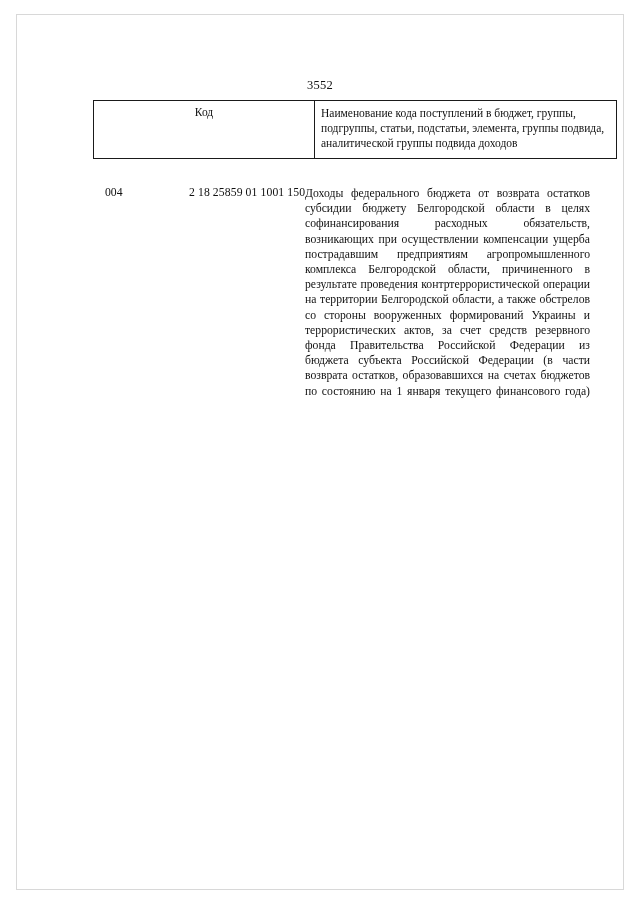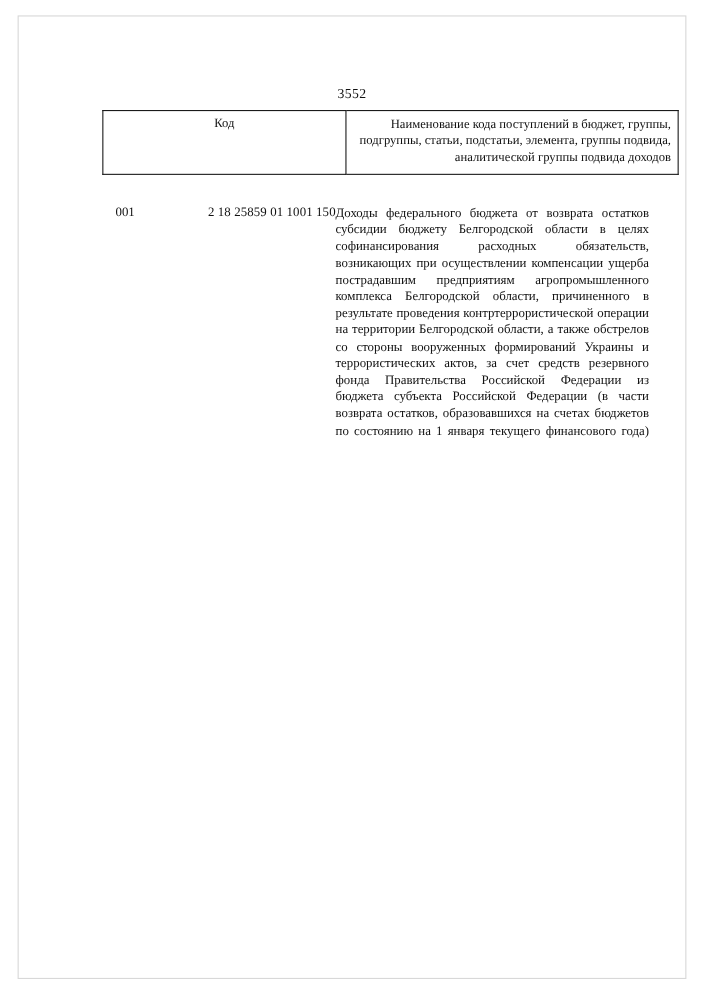--- a/index.html
+++ b/index.html
@@ -62,21 +62,21 @@
     padding: 5px 6px 6px 6px;
   }
   .col-code {
     width: 208px;
     text-align: center;
     font-size: 11.5px;
     margin-top: 44px;
   }
   .col-name {
     width: 289px;
-    text-align: right;
+    text-align: left;
     font-size: 11.5px;
     line-height: 1.32;
   }
 
   
   .record {
     position: absolute;
     left: 93px;
     top: 186px;
     width: 497px;
@@ -128,19 +128,19 @@
     <tbody>
       <tr>
         <td class="col-code">Код</td>
         <td class="col-name">Наименование кода поступлений в бюджет, группы, подгруппы, статьи, подстатьи, элемента, группы подвида, аналитической группы подвида доходов</td>
       </tr>
     </tbody>
   </table>
 
   <div class="record">
     <div class="record-code-line">
-      <span class="code-prefix">001</span>
+      <span class="code-prefix">004</span>
       <span class="code-main">2 18 25859 01 1001 150</span>
     </div>
     <div class="record-text">Доходы федерального бюджета от возврата остатков субсидии бюджету Белгородской области в целях софинансирования расходных обязательств, возникающих при осуществлении компенсации ущерба пострадавшим предприятиям агропромышленного комплекса Белгородской области, причиненного в результате проведения контртеррористической операции на территории Белгородской области, а также обстрелов со стороны вооруженных формирований Украины и террористических актов, за счет средств резервного фонда Правительства Российской Федерации из бюджета субъекта Российской Федерации (в части возврата остатков, образовавшихся на счетах бюджетов по состоянию на 1 января текущего финансового года)</div>
   </div>
 
 </div>
 
 </body></html>

